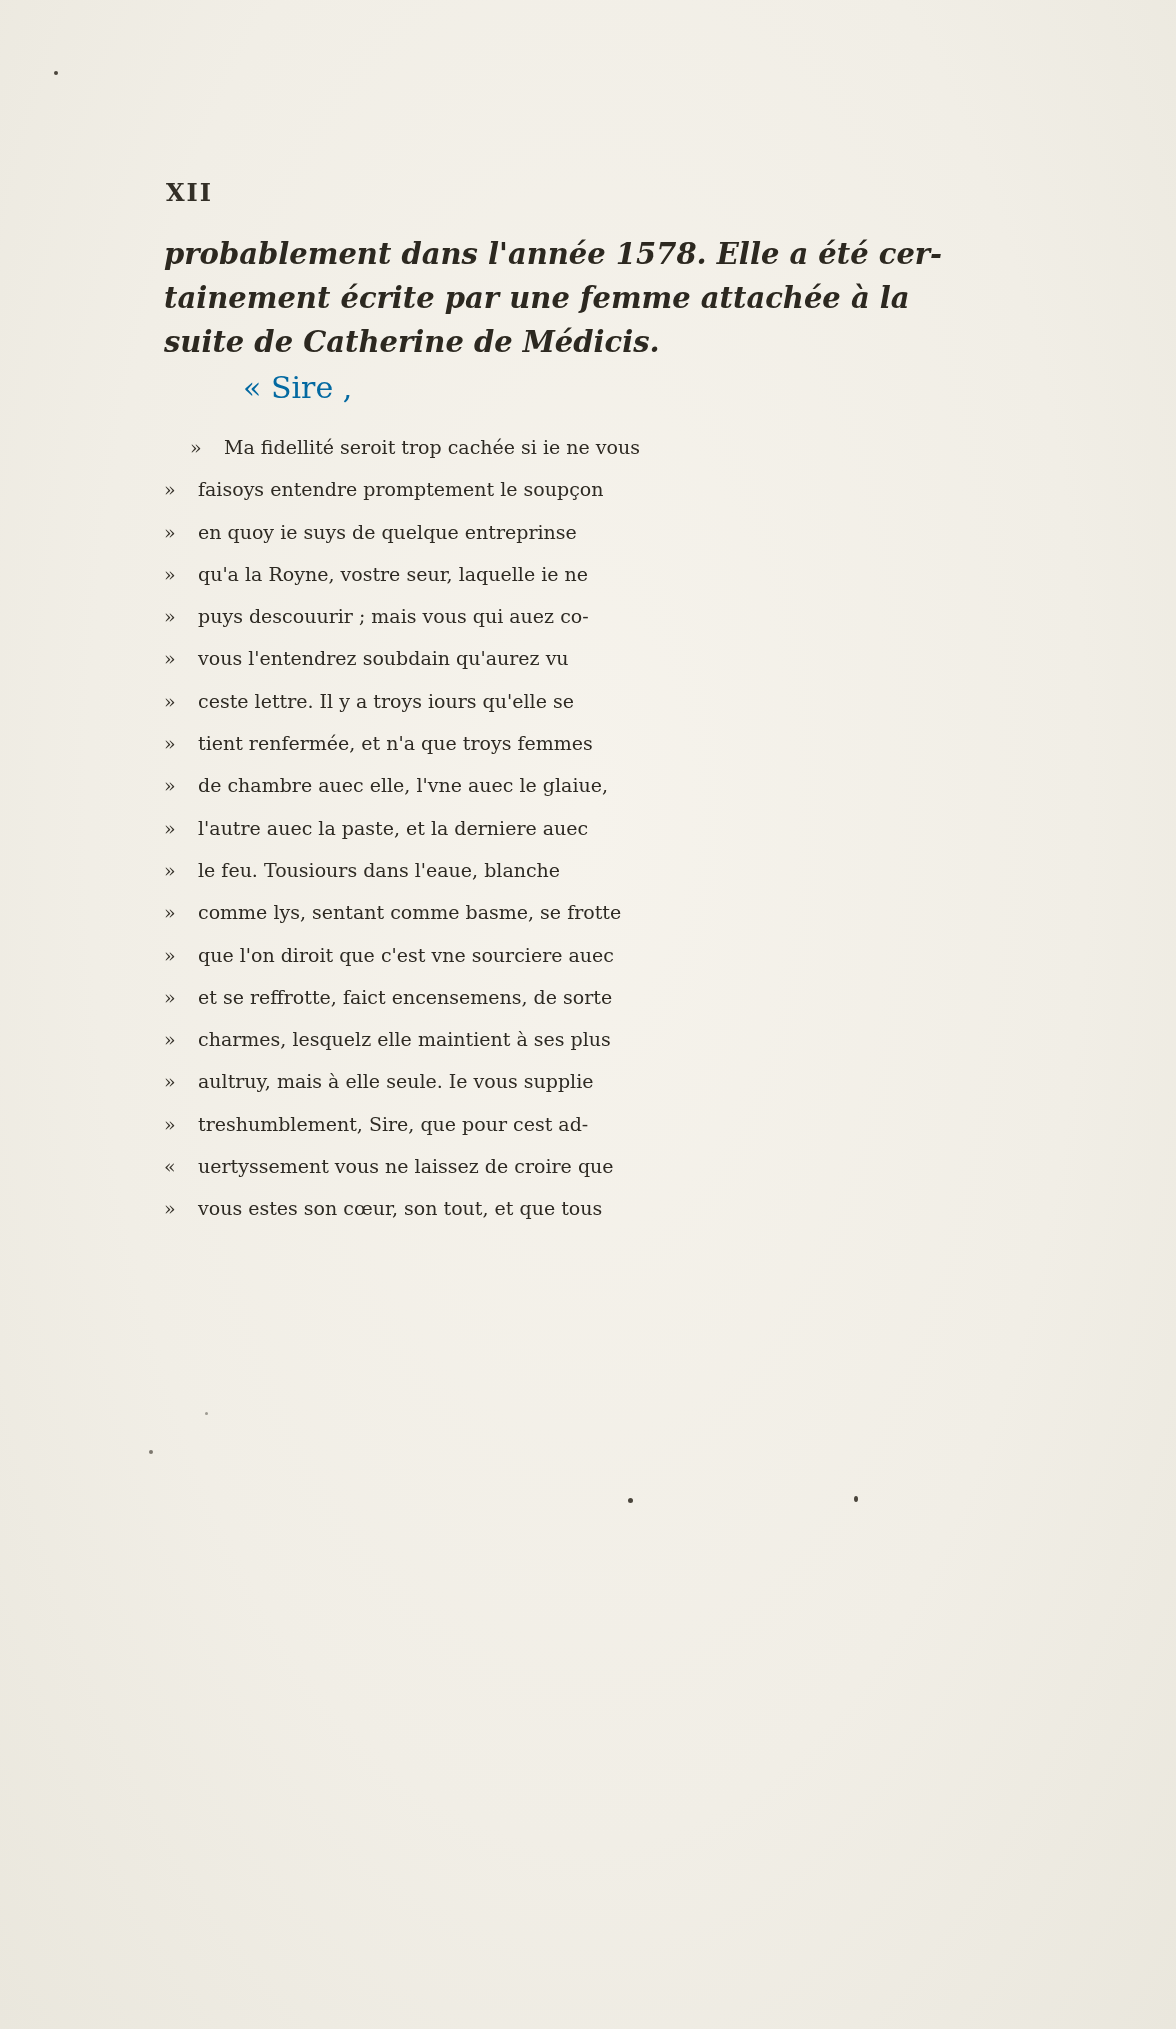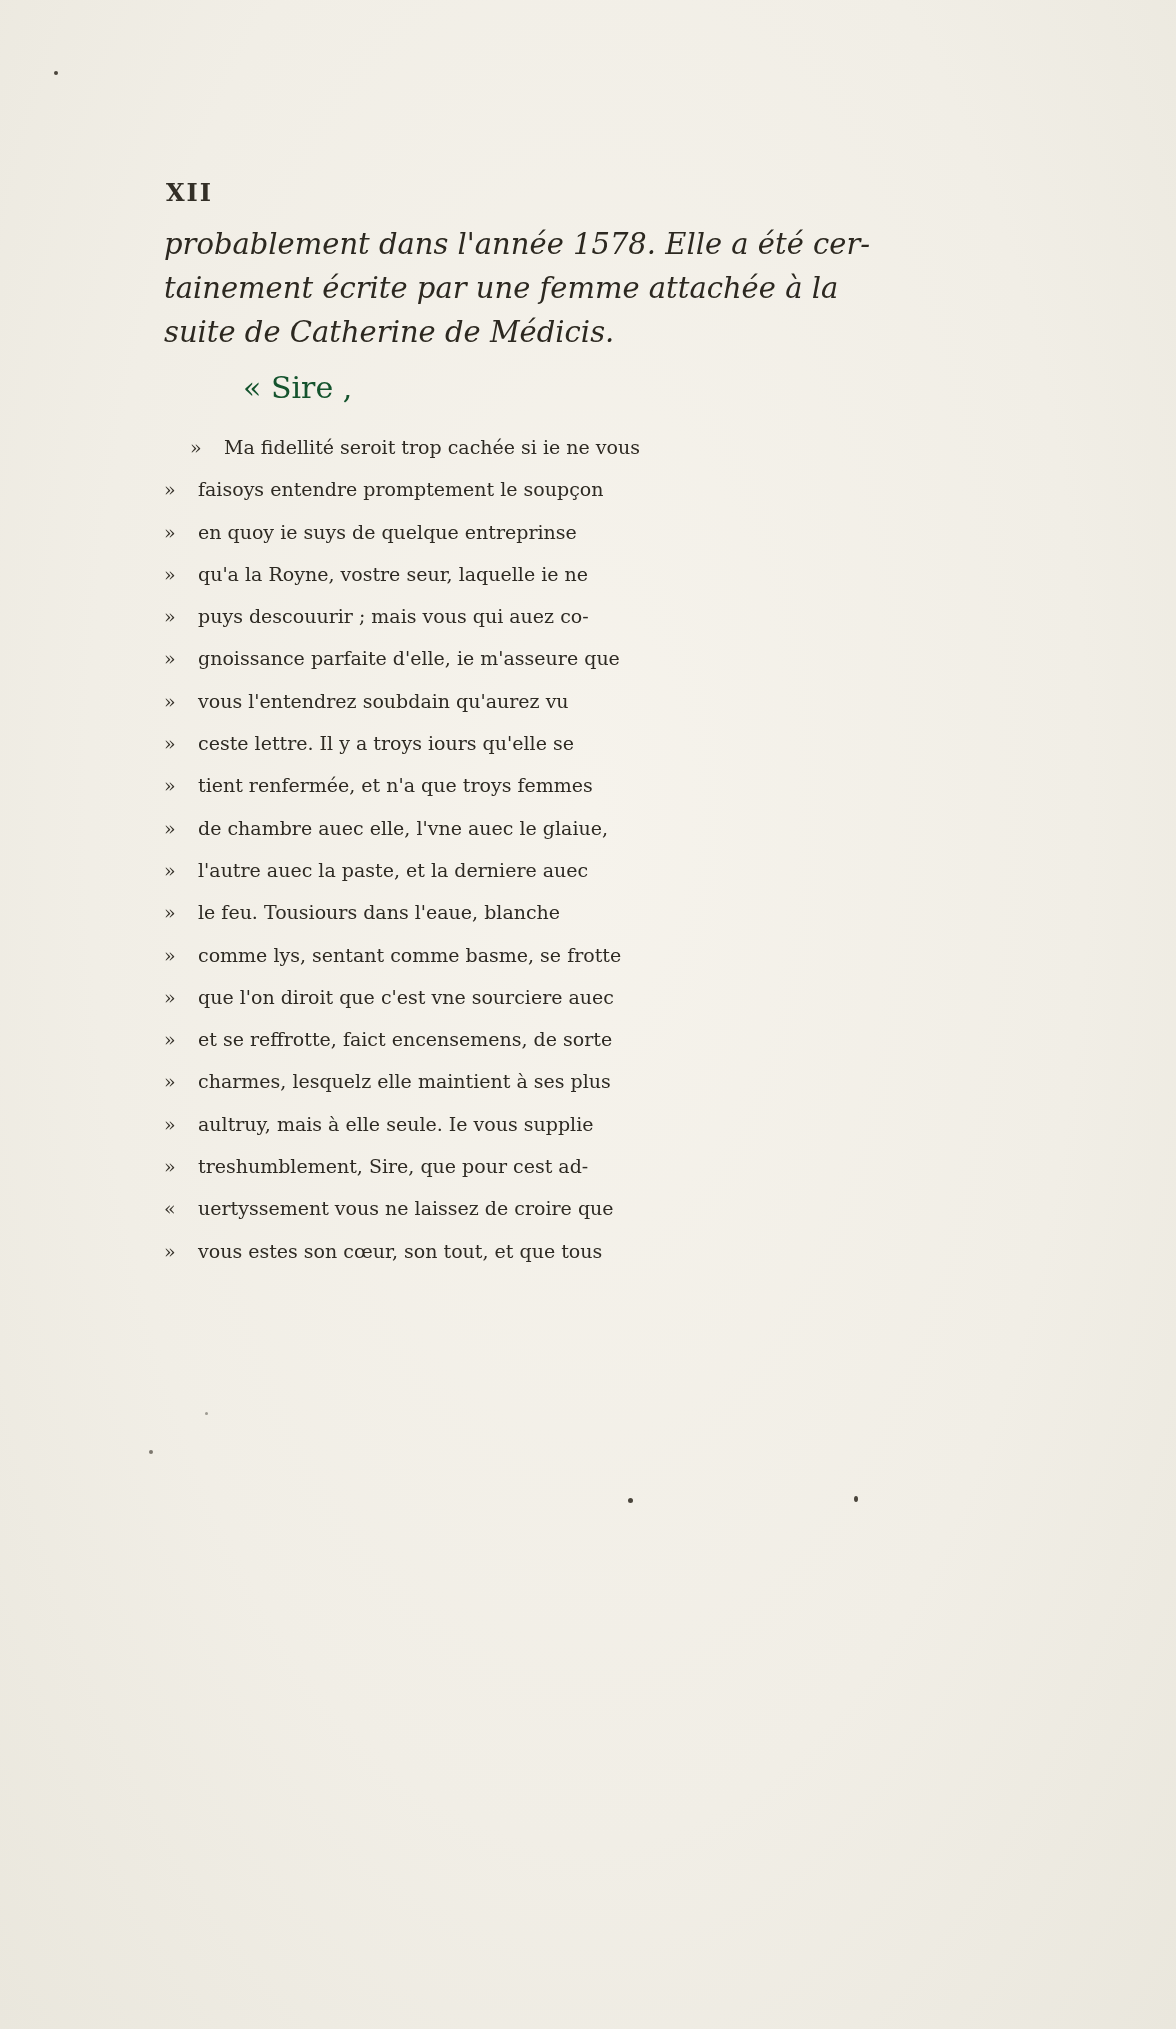--- a/index.html
+++ b/index.html
@@ -8,28 +8,28 @@
     background:#f3f0e8;
     background-image:radial-gradient(ellipse at 50% 40%, #f6f3ec 0%, #f1eee6 60%, #eae7dd 100%);
     font-family:"DejaVu Serif", serif;
     color:#2e2a23;
   }
   .page-number{
     position:absolute;left:166px;top:178px;
     font-size:24px;font-weight:700;letter-spacing:2px;color:#332f27;text-align:center;
   }
   .intro{
-    position:absolute;left:164px;top:222px;
-    font-style:italic;font-weight:400;
+    position:absolute;left:164px;top:232px;
+    font-style:italic;font-weight:700;
     font-size:29px;line-height:44px;color:#2c2820;
   }
   .intro .intro-line{white-space:nowrap;}
   .salutation{
     position:absolute;left:243px;top:370px;
-    font-size:30px;color:#14532d;white-space:nowrap;
+    font-size:30px;color:#0369a1;white-space:nowrap;
   }
   .letter{
     position:absolute;left:164px;top:426px;
     font-size:19px;line-height:42.3px;color:#2e2a23;
   }
   .line{white-space:nowrap;}
   .line .marker{display:inline-block;width:34px;color:#37332b;}
   .line.indent{padding-left:26px;}
   .speck{position:absolute;background:#4a453c;border-radius:50%;}
   #speck1{left:54px;top:71px;width:4px;height:4px;}
@@ -52,21 +52,20 @@
   </div>
 
   <div class="salutation">« Sire ,</div>
 
   <div class="letter">
     <div class="line indent"><span class="marker">»</span><span class="text">Ma fidellité seroit trop cachée si ie ne vous</span></div>
     <div class="line"><span class="marker">»</span><span class="text">faisoys entendre promptement le soupçon</span></div>
     <div class="line"><span class="marker">»</span><span class="text">en quoy ie suys de quelque entreprinse</span></div>
     <div class="line"><span class="marker">»</span><span class="text">qu'a la Royne, vostre seur, laquelle ie ne</span></div>
     <div class="line"><span class="marker">»</span><span class="text">puys descouurir ; mais vous qui auez co-</span></div>
-    <div class="line"><span class="marker">»</span><span class="text">gnoissance parfaite d'elle, ie m'asseure que</span></div>
     <div class="line"><span class="marker">»</span><span class="text">vous l'entendrez soubdain qu'aurez vu</span></div>
     <div class="line"><span class="marker">»</span><span class="text">ceste lettre. Il y a troys iours qu'elle se</span></div>
     <div class="line"><span class="marker">»</span><span class="text">tient renfermée, et n'a que troys femmes</span></div>
     <div class="line"><span class="marker">»</span><span class="text">de chambre auec elle, l'vne auec le glaiue,</span></div>
     <div class="line"><span class="marker">»</span><span class="text">l'autre auec la paste, et la derniere auec</span></div>
     <div class="line"><span class="marker">»</span><span class="text">le feu. Tousiours dans l'eaue, blanche</span></div>
     <div class="line"><span class="marker">»</span><span class="text">comme lys, sentant comme basme, se frotte</span></div>
     <div class="line"><span class="marker">»</span><span class="text">que l'on diroit que c'est vne sourciere auec</span></div>
     <div class="line"><span class="marker">»</span><span class="text">et se reffrotte, faict encensemens, de sorte</span></div>
     <div class="line"><span class="marker">»</span><span class="text">charmes, lesquelz elle maintient à ses plus</span></div>

